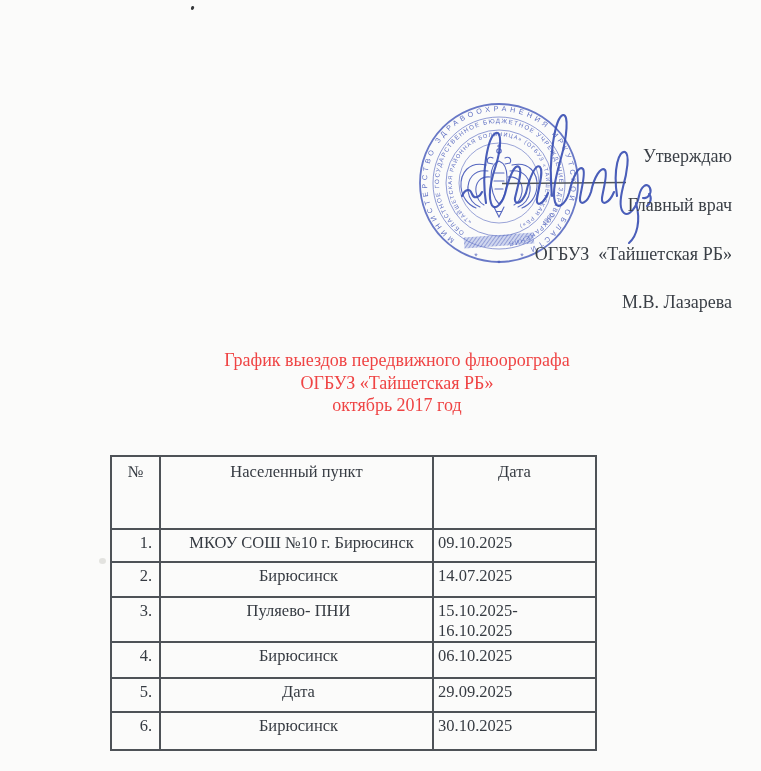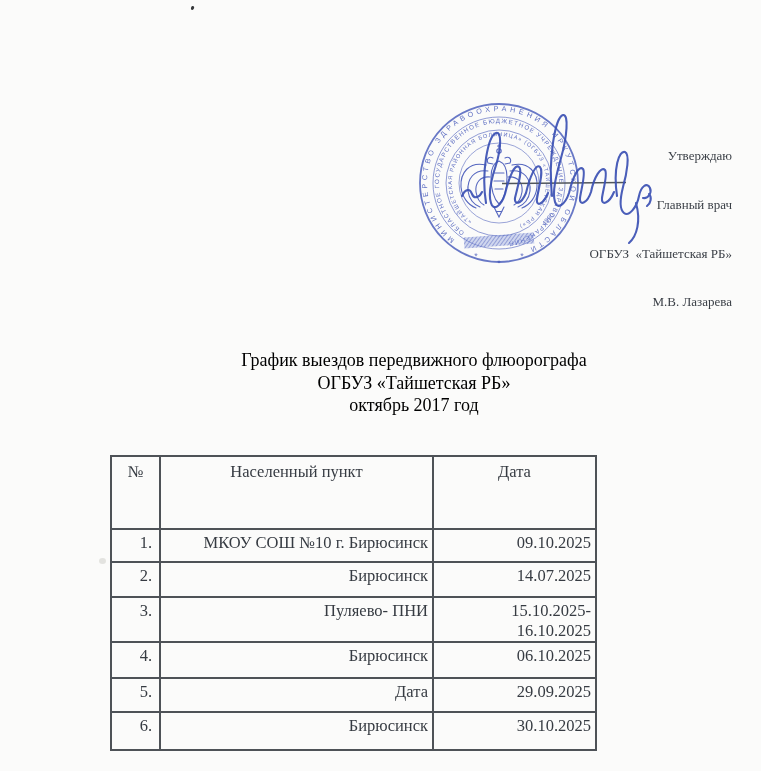--- a/index.html
+++ b/index.html
@@ -13,30 +13,30 @@
     color:#3a3f46;
   }
   
   .speck1{position:absolute;left:191px;top:6px;width:3px;height:4px;background:#35373a;border-radius:50% 40% 50% 50%;transform:rotate(20deg);}
   .speck2{position:absolute;left:99px;top:558px;width:7px;height:6px;background:#d8d8d4;border-radius:50%;opacity:.7;}
 
   
   .approval{
     position:absolute;top:116px;right:29px;
     text-align:right;
-    font-size:13px;line-height:16.2px;
+    font-size:18px;line-height:16.2px;
     white-space:pre-wrap;
   }
   
   .title{
-    position:absolute;top:349px;left:414px;width:620px;
+    position:absolute;top:349px;left:397px;width:620px;
     transform:translateX(-50%);
     text-align:center;
     font-size:18px;line-height:22.5px;
-    color:#000000;
+    color:#ef4444;
   }
   
   .stamp-svg{position:absolute;left:414px;top:95px;width:170px;height:180px;}
   .sign-svg{position:absolute;left:440px;top:100px;width:225px;height:155px;}
 
   
   table.schedule{
     position:absolute;left:110px;top:455px;
     border-collapse:collapse;table-layout:fixed;
     width:485px;
@@ -47,22 +47,22 @@
     vertical-align:top;
     padding:3px 4px 0 4px;
     font-weight:normal;
   }
   .schedule tr.hdr{height:73px;}
   .schedule th{text-align:center;padding-top:5px;}
   .col-num{width:49px;}
   .col-place{width:273px;}
   .col-date{width:163px;}
   .cell-num{text-align:right;padding-right:7px !important;}
-  .cell-place{text-align:right;padding-left:8px !important;border-radius:8px;}
-  .cell-date{text-align:right;white-space:pre-line;}
+  .cell-place{text-align:center;padding-left:8px !important;border-radius:8px;}
+  .cell-date{text-align:left;white-space:pre-line;}
   .row-0{height:33px;} .row-1{height:35px;} .row-2{height:40px;}
   .row-3{height:36px;} .row-4{height:34px;} .row-5{height:38px;}
   .row-0 .cell-place{padding-left:14px !important;}
 </style>
 </head>
 <body>
 
 <div class="sheet">
 
   <div class="speck1"></div>

